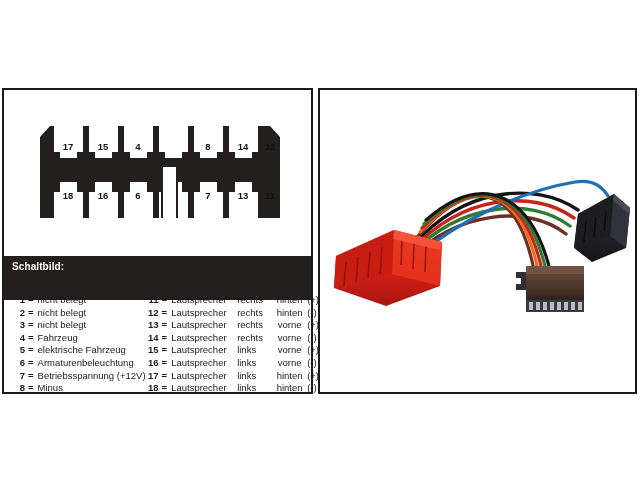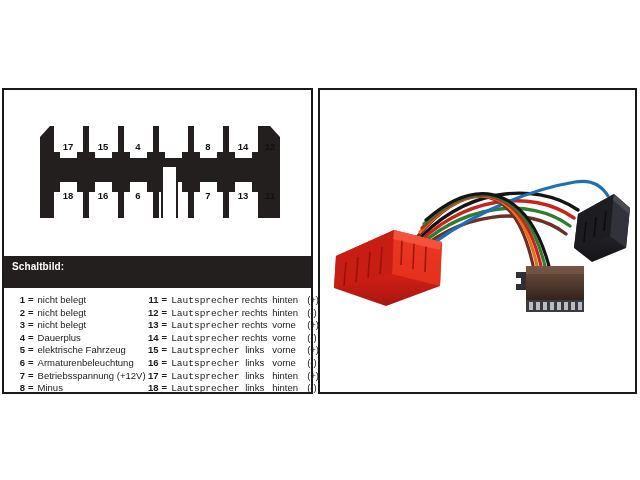--- a/index.html
+++ b/index.html
@@ -49,21 +49,21 @@
     text-anchor: middle;
     dominant-baseline: middle;
   }
 
   
   #caption-band {
     position: absolute;
     left: 0;
     top: 166px;
     width: 100%;
-    height: 32px;
+    height: 44px;
     background: #231f1f;
     box-sizing: border-box;
     padding: 4px 0 0 8px;
   }
   .caption-line {
     color: #ffffff;
     font-size: 10px;
     font-weight: bold;
     line-height: 13px;
     letter-spacing: .1px;
@@ -99,23 +99,23 @@
     width: 13px;
     flex: 0 0 13px;
   }
   .lg-eq {
     font-weight: bold;
     padding: 0 4px 0 3px;
     flex: 0 0 auto;
   }
   .lg-desc { flex: 0 0 auto; }
   
-  #legend-col-right .lg-desc  { width: 66px; flex: 0 0 66px; font-family: Liberation Mono, monospace; }
-  .lg-side  { width: 35px; flex: 0 0 35px; text-align: center; }
-  .lg-pos   { width: 35px; flex: 0 0 35px; }
+  #legend-col-right .lg-desc  { width: 66px; flex: 0 0 66px; }
+  .lg-side  { width: 35px; flex: 0 0 35px; }
+  .lg-pos   { width: 35px; flex: 0 0 35px; text-align: center; }
   .lg-pol   { width: 18px; flex: 0 0 18px; }
 
   
   #photo {
     position: absolute;
     left: 0; top: 0;
     width: 100%; height: 100%;
     background: #ffffff;
     overflow: hidden;
   }
@@ -200,21 +200,21 @@
           <span class="lg-desc">nicht belegt</span>
         </div>
         <div class="legend-row">
           <span class="lg-num">3</span>
           <span class="lg-eq">=</span>
           <span class="lg-desc">nicht belegt</span>
         </div>
         <div class="legend-row">
           <span class="lg-num">4</span>
           <span class="lg-eq">=</span>
-          <span class="lg-desc">Dauerplus</span>
+          <span class="lg-desc">Fahrzeug</span>
         </div>
         <div class="legend-row">
           <span class="lg-num">5</span>
           <span class="lg-eq">=</span>
           <span class="lg-desc">elektrische Fahrzeug</span>
         </div>
         <div class="legend-row">
           <span class="lg-num">6</span>
           <span class="lg-eq">=</span>
           <span class="lg-desc">Armaturenbeleuchtung</span>

